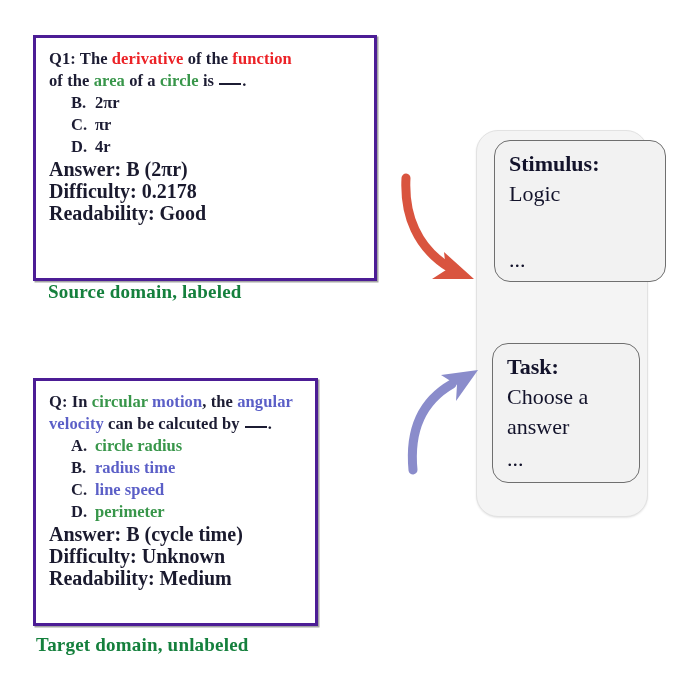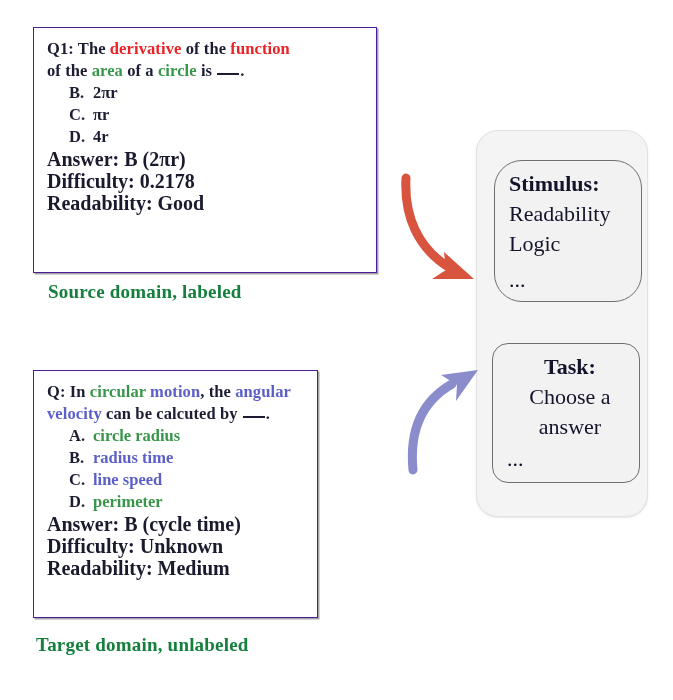--- a/index.html
+++ b/index.html
@@ -14,22 +14,23 @@
     overflow: hidden;
     font-family: "Liberation Serif", "DejaVu Serif", serif;
     color: #1a1a2e;
   }
 
   
   .qbox {
     position: absolute;
     box-sizing: border-box;
     background: #ffffff;
-    border: 1px solid #4c1d95;
+    border: 3px solid #4c1d95;
     box-shadow: 1.5px 1.5px 0 rgba(90,90,90,0.55);
+    margin-top: 8px;
   }
   #source-box  { left: 33px;  top: 27px;  width: 344px; height: 246px; }
   #target-box  { left: 33px;  top: 370px; width: 285px; height: 248px; }
 
   .qline {
     font-weight: bold;
     font-size: 16.5px;
     line-height: 22px;
     white-space: nowrap;
     letter-spacing: 0.1px;
@@ -91,22 +92,22 @@
     border-radius: 22px;
     box-shadow: 0 1px 2px rgba(0,0,0,0.10);
   }
   .panel-card {
     position: absolute;
     box-sizing: border-box;
     background: #f2f2f2;
     border: 1.6px solid #6f6f6f;
     border-radius: 16px;
   }
-  #stimulus-card { left: 494px; top: 160px; width: 148px; height: 142px; border-radius: 28px; }
-  #task-card     { left: 492px; top: 343px; width: 148px; height: 140px; text-align: center; }
+  #stimulus-card { left: 494px; top: 140px; width: 172px; height: 142px; }
+  #task-card     { left: 492px; top: 343px; width: 148px; height: 140px; }
 
   .card-inner { position: absolute; left: 14px; top: 8px; right: 6px; }
   .card-title {
     font-weight: bold;
     font-size: 22px;
     line-height: 30px;
     color: #13132b;
     white-space: nowrap;
   }
   .card-line {
@@ -170,21 +171,20 @@
     <div class="meta">Readability: Medium</div>
   </div>
 </div>
 <div class="caption" id="caption-target">Target domain, unlabeled</div>
 
 <div id="right-panel"></div>
 
 <div class="panel-card" id="stimulus-card">
   <div class="card-inner">
     <div class="card-title">Stimulus:</div>
-    <div class="card-line">Readability</div>
     <div class="card-line">Logic</div>
   </div>
   <div class="card-ellipsis" id="stimulus-ellipsis">...</div>
 </div>
 
 <div class="panel-card" id="task-card">
   <div class="card-inner">
     <div class="card-title">Task:</div>
     <div class="card-line">Choose a</div>
     <div class="card-line">answer</div>

